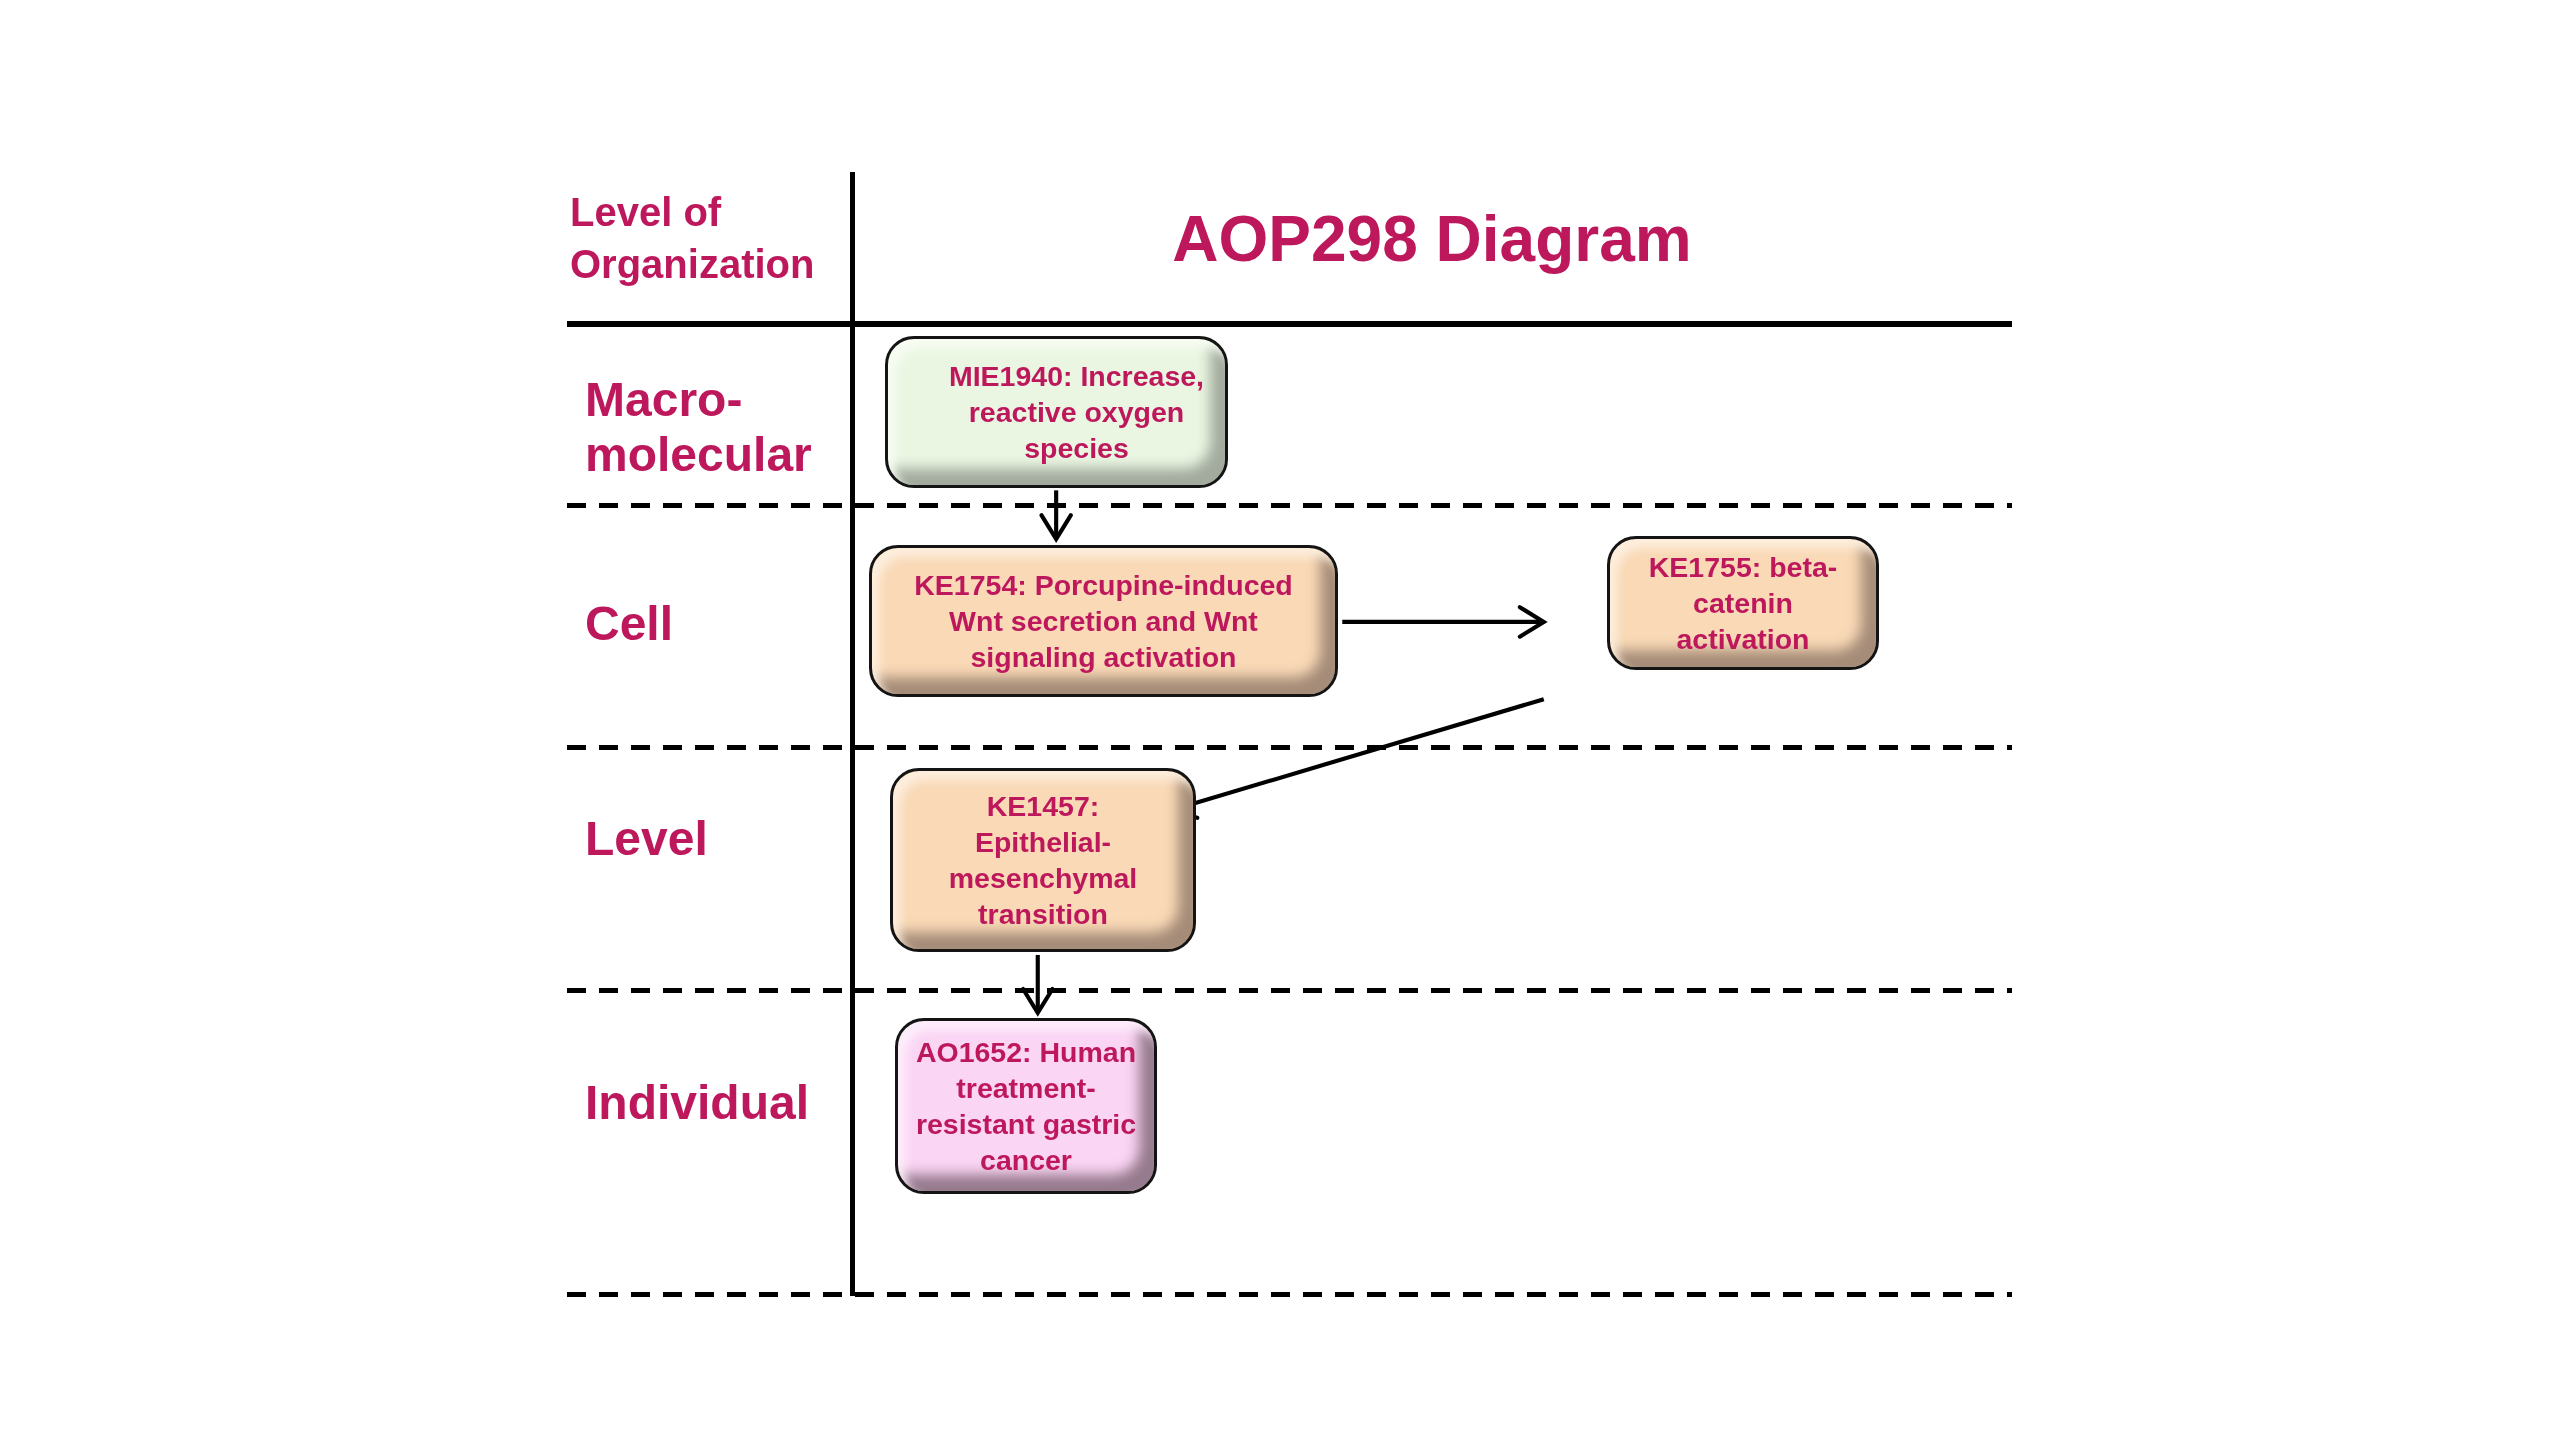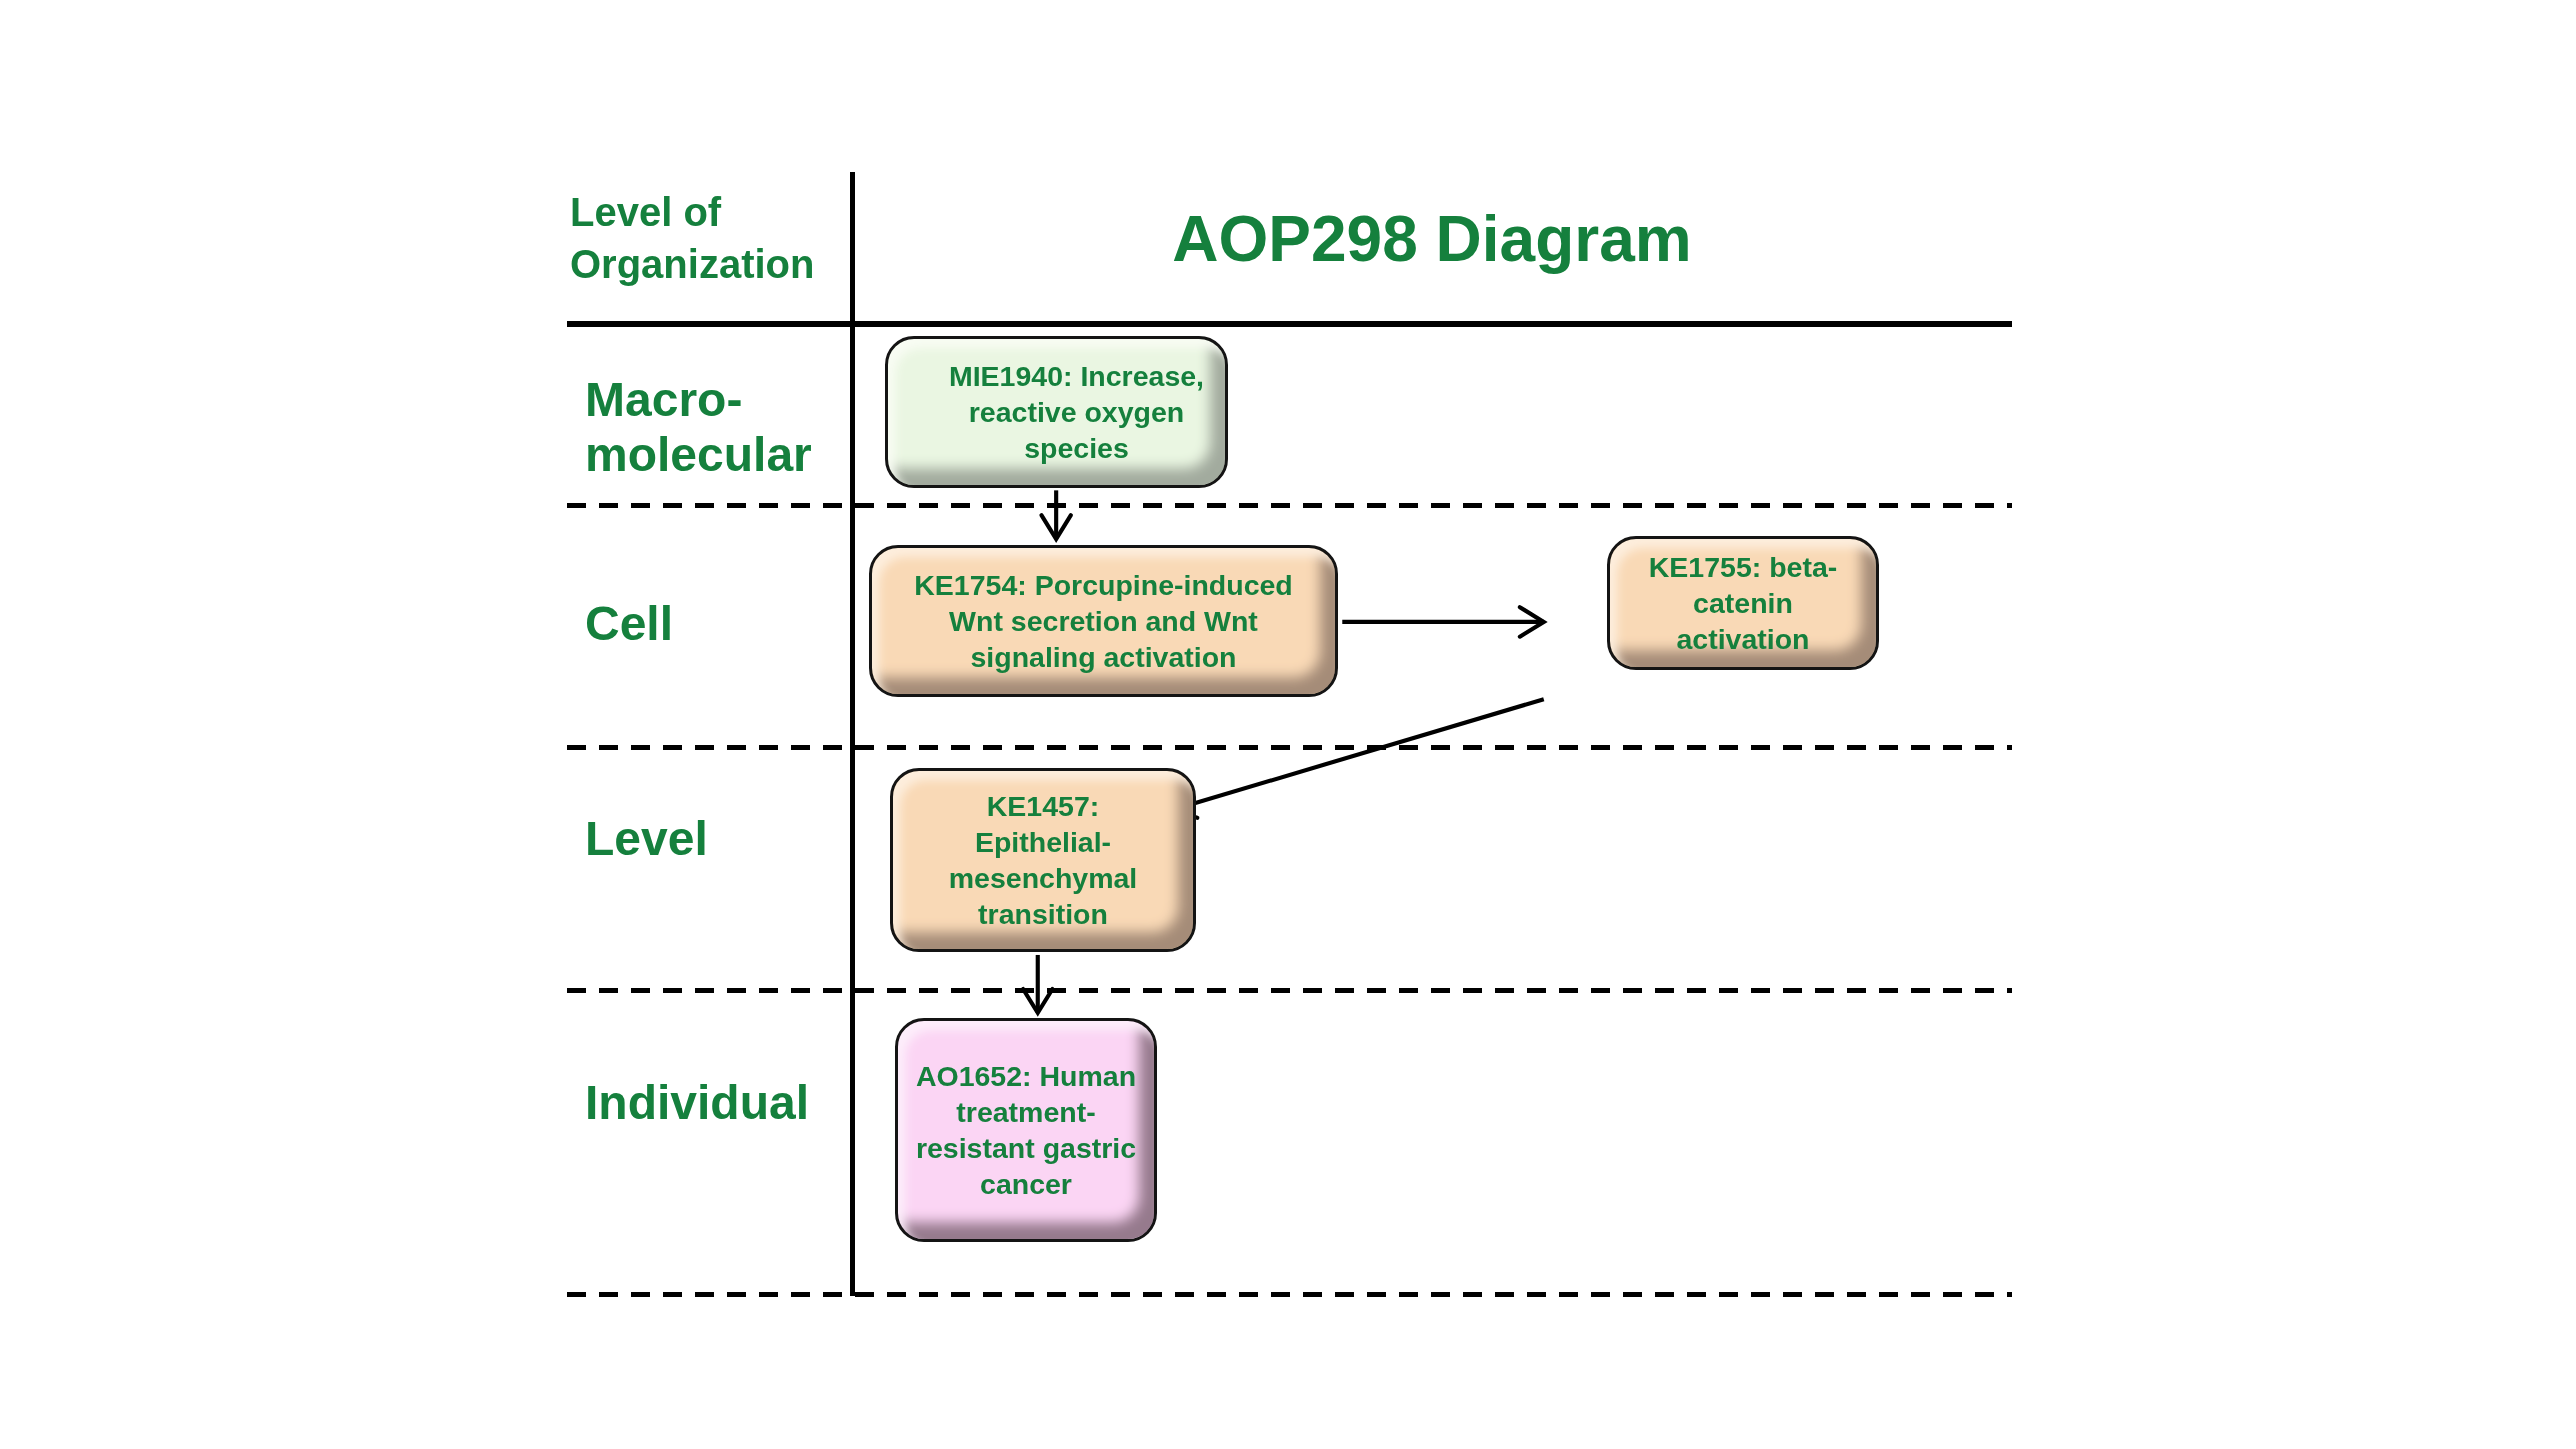--- a/index.html
+++ b/index.html
@@ -6,21 +6,21 @@
     margin: 0;
     padding: 0;
     background: #ffffff;
   }
   #canvas {
     position: relative;
     width: 2576px;
     height: 1449px;
     background: #ffffff;
     font-family: "Liberation Sans", sans-serif;
-    color: #15803d;
+    color: #be185d;
     overflow: hidden;
   }
   
   .vline {
     position: absolute;
     left: 850px;
     top: 172px;
     width: 4.6px;
     height: 1124px;
     background: #000;
@@ -92,21 +92,21 @@
     font-weight: bold;
     font-size: 28.5px;
     line-height: 36px;
     white-space: pre-line;
     box-sizing: border-box;
   }
   #node-mie1940 { left: 885px;  top: 336px;  width: 343px; height: 152px; }
   #node-ke1754  { left: 869px;  top: 545px;  width: 469px; height: 152px; text-align: center; }
   #node-ke1755  { left: 1607px; top: 536px;  width: 272px; height: 134px; }
   #node-ke1457  { left: 890px;  top: 768px;  width: 306px; height: 184px; }
-  #node-ao1652  { left: 895px;  top: 1018px; width: 262px; height: 224px; }
+  #node-ao1652  { left: 895px;  top: 1018px; width: 262px; height: 176px; }
 
   
   #edges-svg {
     position: absolute;
     left: 0; top: 0;
     width: 2576px;
     height: 1449px;
     pointer-events: none;
   }
 </style>

